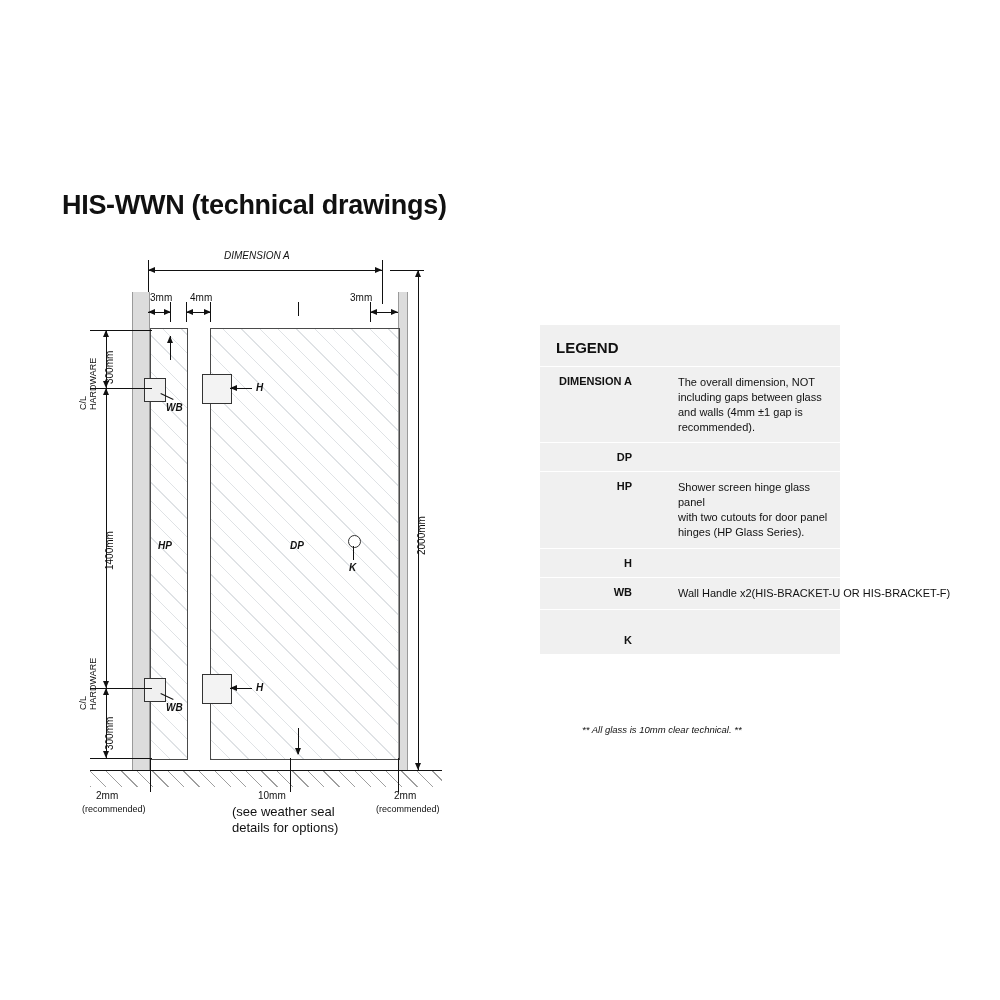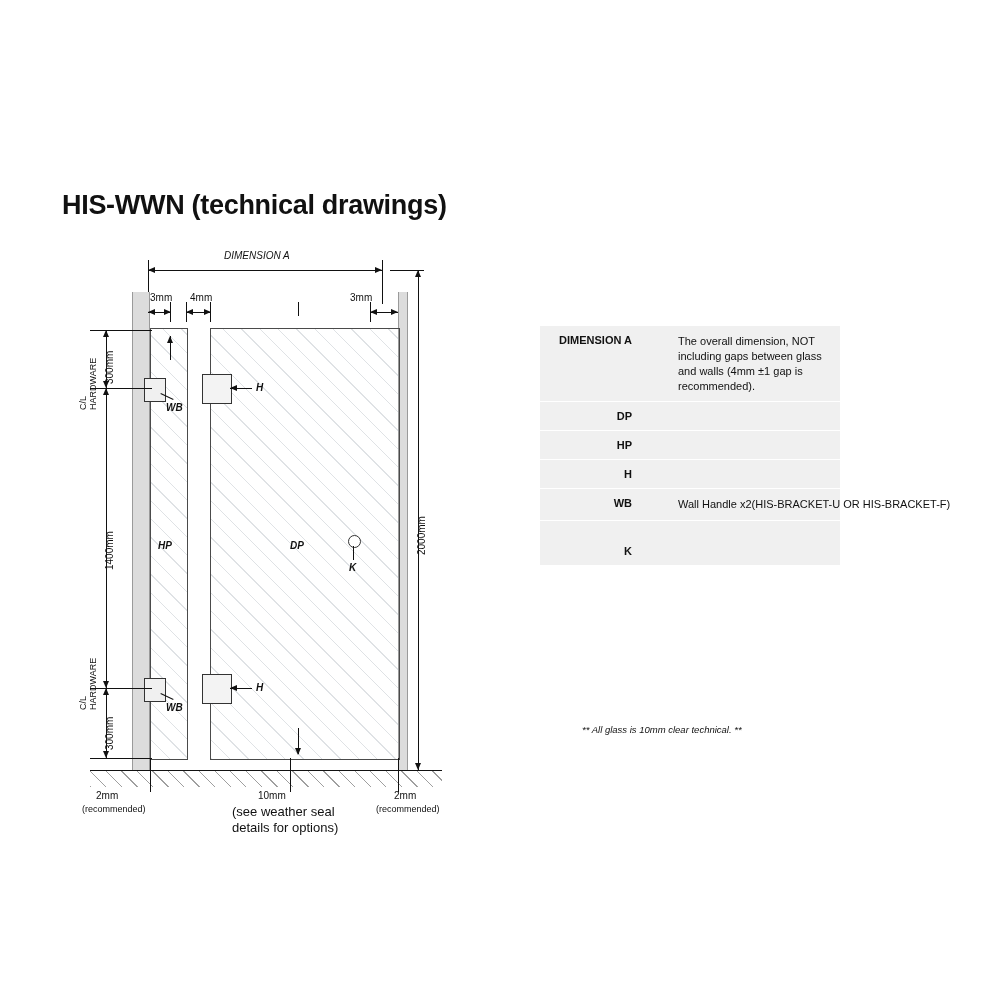--- a/index.html
+++ b/index.html
@@ -281,33 +281,37 @@
 
   <div class="lbl" style="left:198px; top:540px;">10mm</div>
   <div class="lbl" style="left:172px; top:554px; font-size:13px; line-height:1.25; white-space:pre-line;">(see weather seal
 details for options)</div>
 
   <div class="lbl" style="left:334px; top:540px;">2mm</div>
   <div class="lbl" style="left:316px; top:554px; font-size:9px;">(recommended)</div>
 </div>
 
 <div id="legend">
+  <div id="legend-title">LEGEND</div>
 
   <div class="leg-row">
     <div class="leg-key">DIMENSION A</div>
     <div class="leg-val">The overall dimension, NOT
 including gaps between glass
 and walls (4mm ±1 gap is
 recommended).</div>
   </div>
   <div class="leg-row">
     <div class="leg-key">DP</div>
   </div>
   <div class="leg-row">
     <div class="leg-key">HP</div>
+    <div class="leg-val">Shower screen hinge glass panel
+with two cutouts for door panel
+hinges (HP Glass Series).</div>
   </div>
   <div class="leg-row">
     <div class="leg-key">H</div>
   </div>
   <div class="leg-row wide">
     <div class="leg-key">WB</div>
     <div class="leg-val">Wall Handle x2(HIS-BRACKET-U OR HIS-BRACKET-F)</div>
   </div>
   <div class="leg-row" style="min-height:44px;">
     <div class="leg-key" style="padding-top:24px;">K</div>

